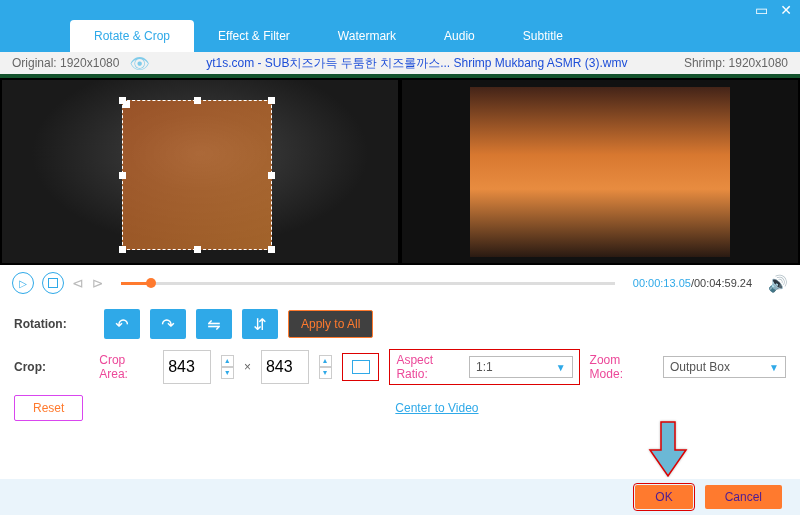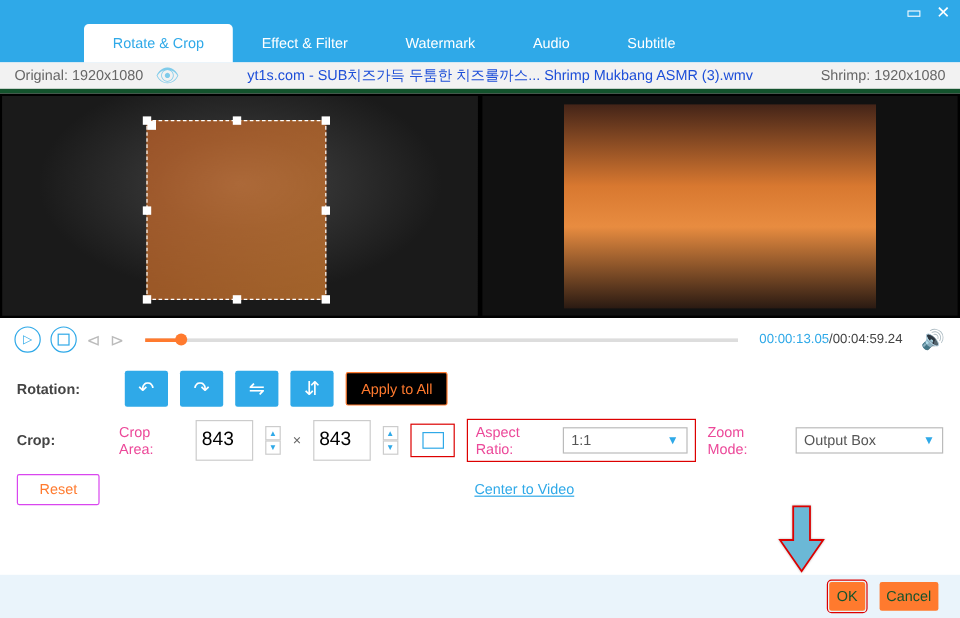--- a/index.html
+++ b/index.html
@@ -29,37 +29,37 @@
 .slider-fill { position:absolute; left:0; top:0; height:100%; width:6%; background:#ff7a2e; }
 .slider-thumb { position:absolute; left:6%; top:50%; width:10px; height:10px; background:#ff7a2e; border-radius:50%; transform:translate(-50%,-50%); }
 .time { font-size: 11px; }
 .time .cur { color: #2fa9e8; }
 .time .tot { color: #444; }
 .vol { color: #2fa9e8; font-size: 16px; margin-left: 8px; }
 .controls { padding: 8px 14px; display: flex; flex-direction: column; gap: 10px; }
 .row { display: flex; align-items: center; gap: 10px; }
 .row-label { width: 80px; color: #444; font-weight: bold; font-size: 12px; }
 .sq-btn { width: 36px; height: 30px; background: #2fa9e8; color: #fff; display: flex; align-items: center; justify-content: center; font-size: 16px; border-radius: 2px; cursor: pointer; }
-.apply-btn { padding: 6px 12px; border: 1.5px solid #ff7a2e; color: #ff7a2e; background: #000000; font-size: 12px; cursor: pointer; border-radius: 2px; }
+.apply-btn { padding: 6px 12px; border: 1.5px solid #ff7a2e; color: #ff7a2e; background: #404040; font-size: 12px; cursor: pointer; border-radius: 2px; }
 .crop-label { color: #ec4899; font-size: 12px; }
 .num-input { width: 50px; height: 24px; border: 1px solid #ccc; display: flex; align-items: center; padding: 16px 4px; font-size: 16px; }
 .spinner { width: 14px; display: flex; flex-direction: column; }
 .spinner span { height: 12px; text-align: center; font-size: 8px; color: #2fa9e8; border: 1px solid #ccc; cursor: pointer; line-height: 10px; }
 .times { color: #666; }
 .crop-icon-box { width: 40px; height: 28px; border: 1.5px solid #d00; display: flex; align-items: center; justify-content: center; }
 .crop-icon { width: 18px; height: 14px; border: 1.5px solid #2fa9e8; position: relative; }
 .aspect-box { display: flex; align-items: center; gap: 6px; border: 1.5px solid #d00; padding: 3px 6px; }
 .dropdown { height: 22px; border: 1px solid #bbb; display: flex; align-items: center; justify-content: space-between; padding: 0 6px; font-size: 12px; color: #555; cursor: pointer; }
 .dropdown .caret { color: #2fa9e8; font-size: 10px; }
 .reset-btn { padding: 5px 18px; border: 1px solid #d946ef; color: #ff7a2e; background: #fff; font-size: 12px; cursor: pointer; border-radius: 2px; }
 .center-link { color: #2fa9e8; text-decoration: underline; font-size: 12px; cursor: pointer; margin-left: 302px; }
 .arrow-overlay { position: absolute; left: 648px; top: 420px; pointer-events: none; }
 .arrow-svg { filter: drop-shadow(0 0 1px rgba(0,0,0,0.3)); }
 .footer { position: absolute; bottom: 0; left: 0; right: 0; height: 36px; background: #eaf4fb; display: flex; align-items: center; justify-content: flex-end; padding: 0 18px; gap: 12px; }
-.foot-btn { padding: 5px 6px; background: #ff7a2e; color: #14532d; font-size: 12px; cursor: pointer; border-radius: 2px; border: none; }
+.foot-btn { padding: 5px 20px; background: #ff7a2e; color: #4c1d95; font-size: 12px; cursor: pointer; border-radius: 2px; border: none; }
 .foot-btn.ok { outline: 1.5px solid #d00; outline-offset: 1px; }
 </style>
 </head>
 <body>
 
 <div class="titlebar">
   <span>▭</span>
   <span>✕</span>
 </div>
 

